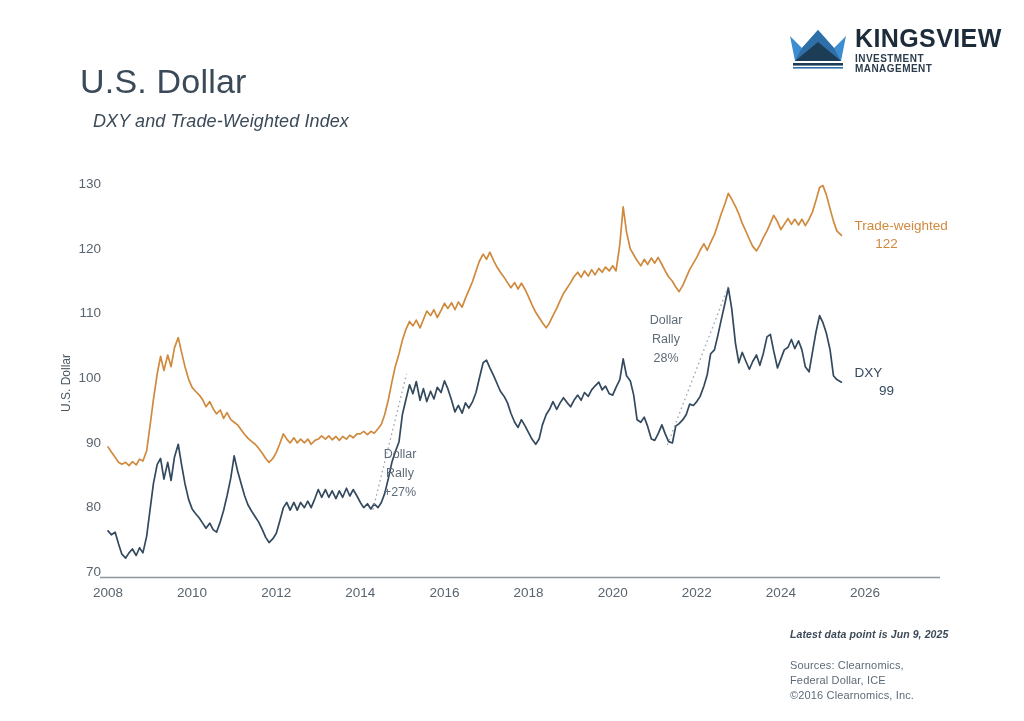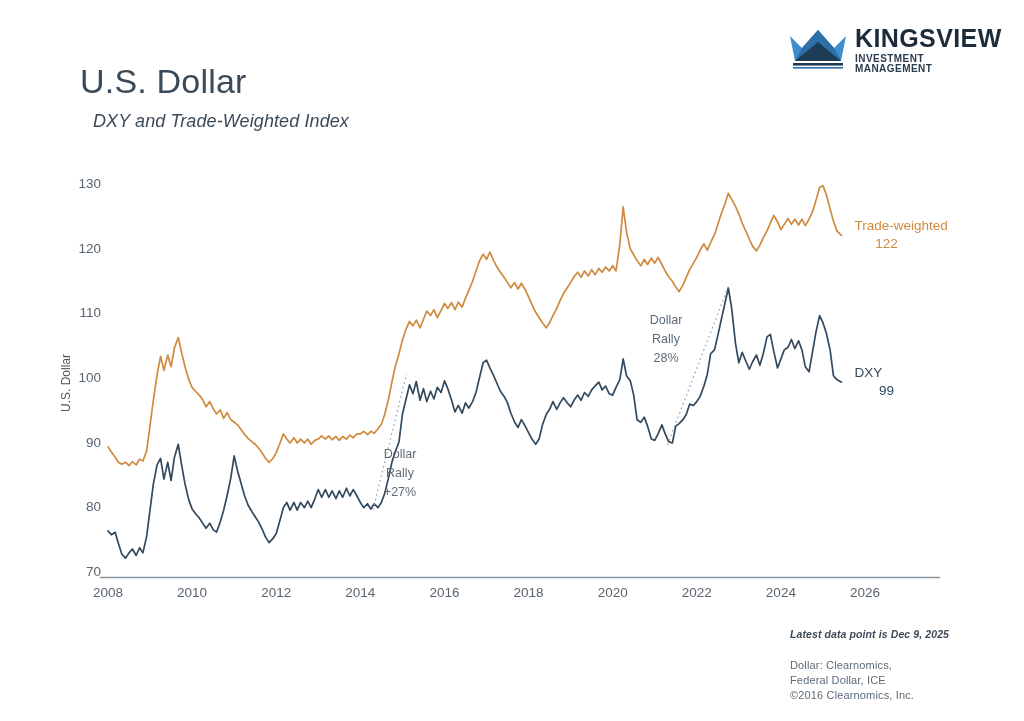--- a/index.html
+++ b/index.html
@@ -195,18 +195,18 @@
       </g>
     <g id="g-endlabels">
         <text x="854.4488888888912" y="230.38" class="series-label" fill="#d08a3e">Trade-weighted</text>
         <text x="886.4488888888912" y="248.38" text-anchor="middle" class="series-label" fill="#d08a3e">122</text>
         <text x="854.4488888888912" y="377.1733333333333" class="series-label" fill="#33495e">DXY</text>
         <text x="886.4488888888912" y="395.1733333333333" text-anchor="middle" class="series-label" fill="#33495e">99</text>
       </g>
   </svg>
 </div>
 
-<div id="latest-note">Latest data point is Dec 9, 2025</div>
+<div id="latest-note">Latest data point is Jun 9, 2025</div>
 <div id="sources-block">
-  <div>Dollar: Clearnomics,</div>
+  <div>Sources: Clearnomics,</div>
   <div>Federal Dollar, ICE</div>
   <div>©2016 Clearnomics, Inc.</div>
 </div>
 
 </body></html>

